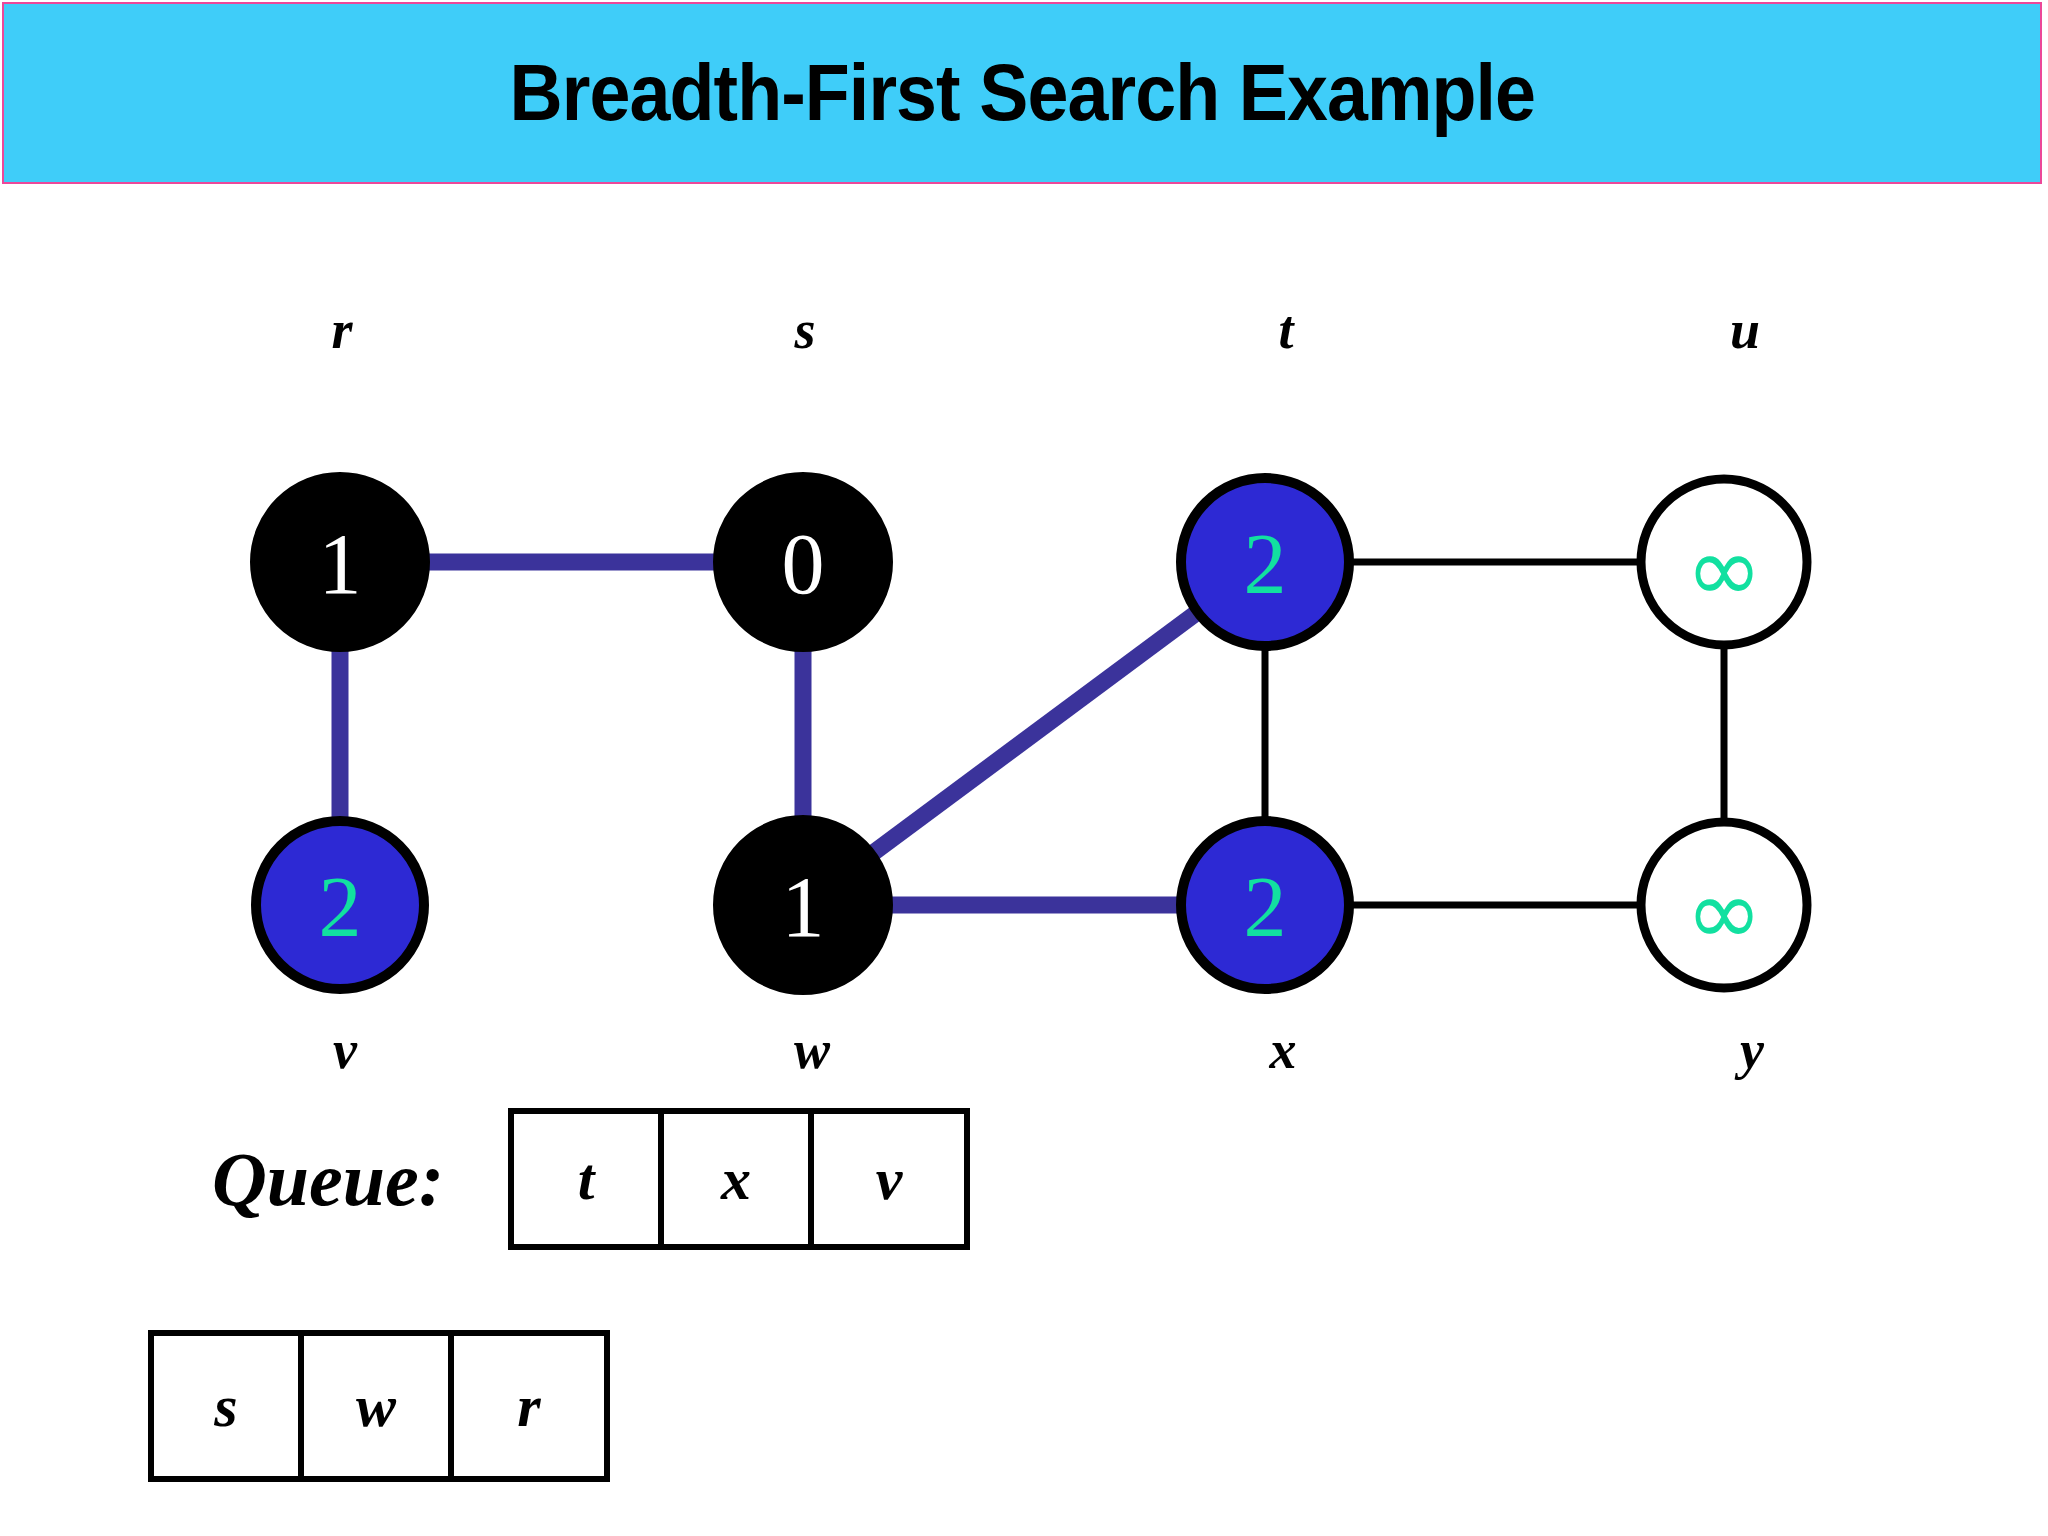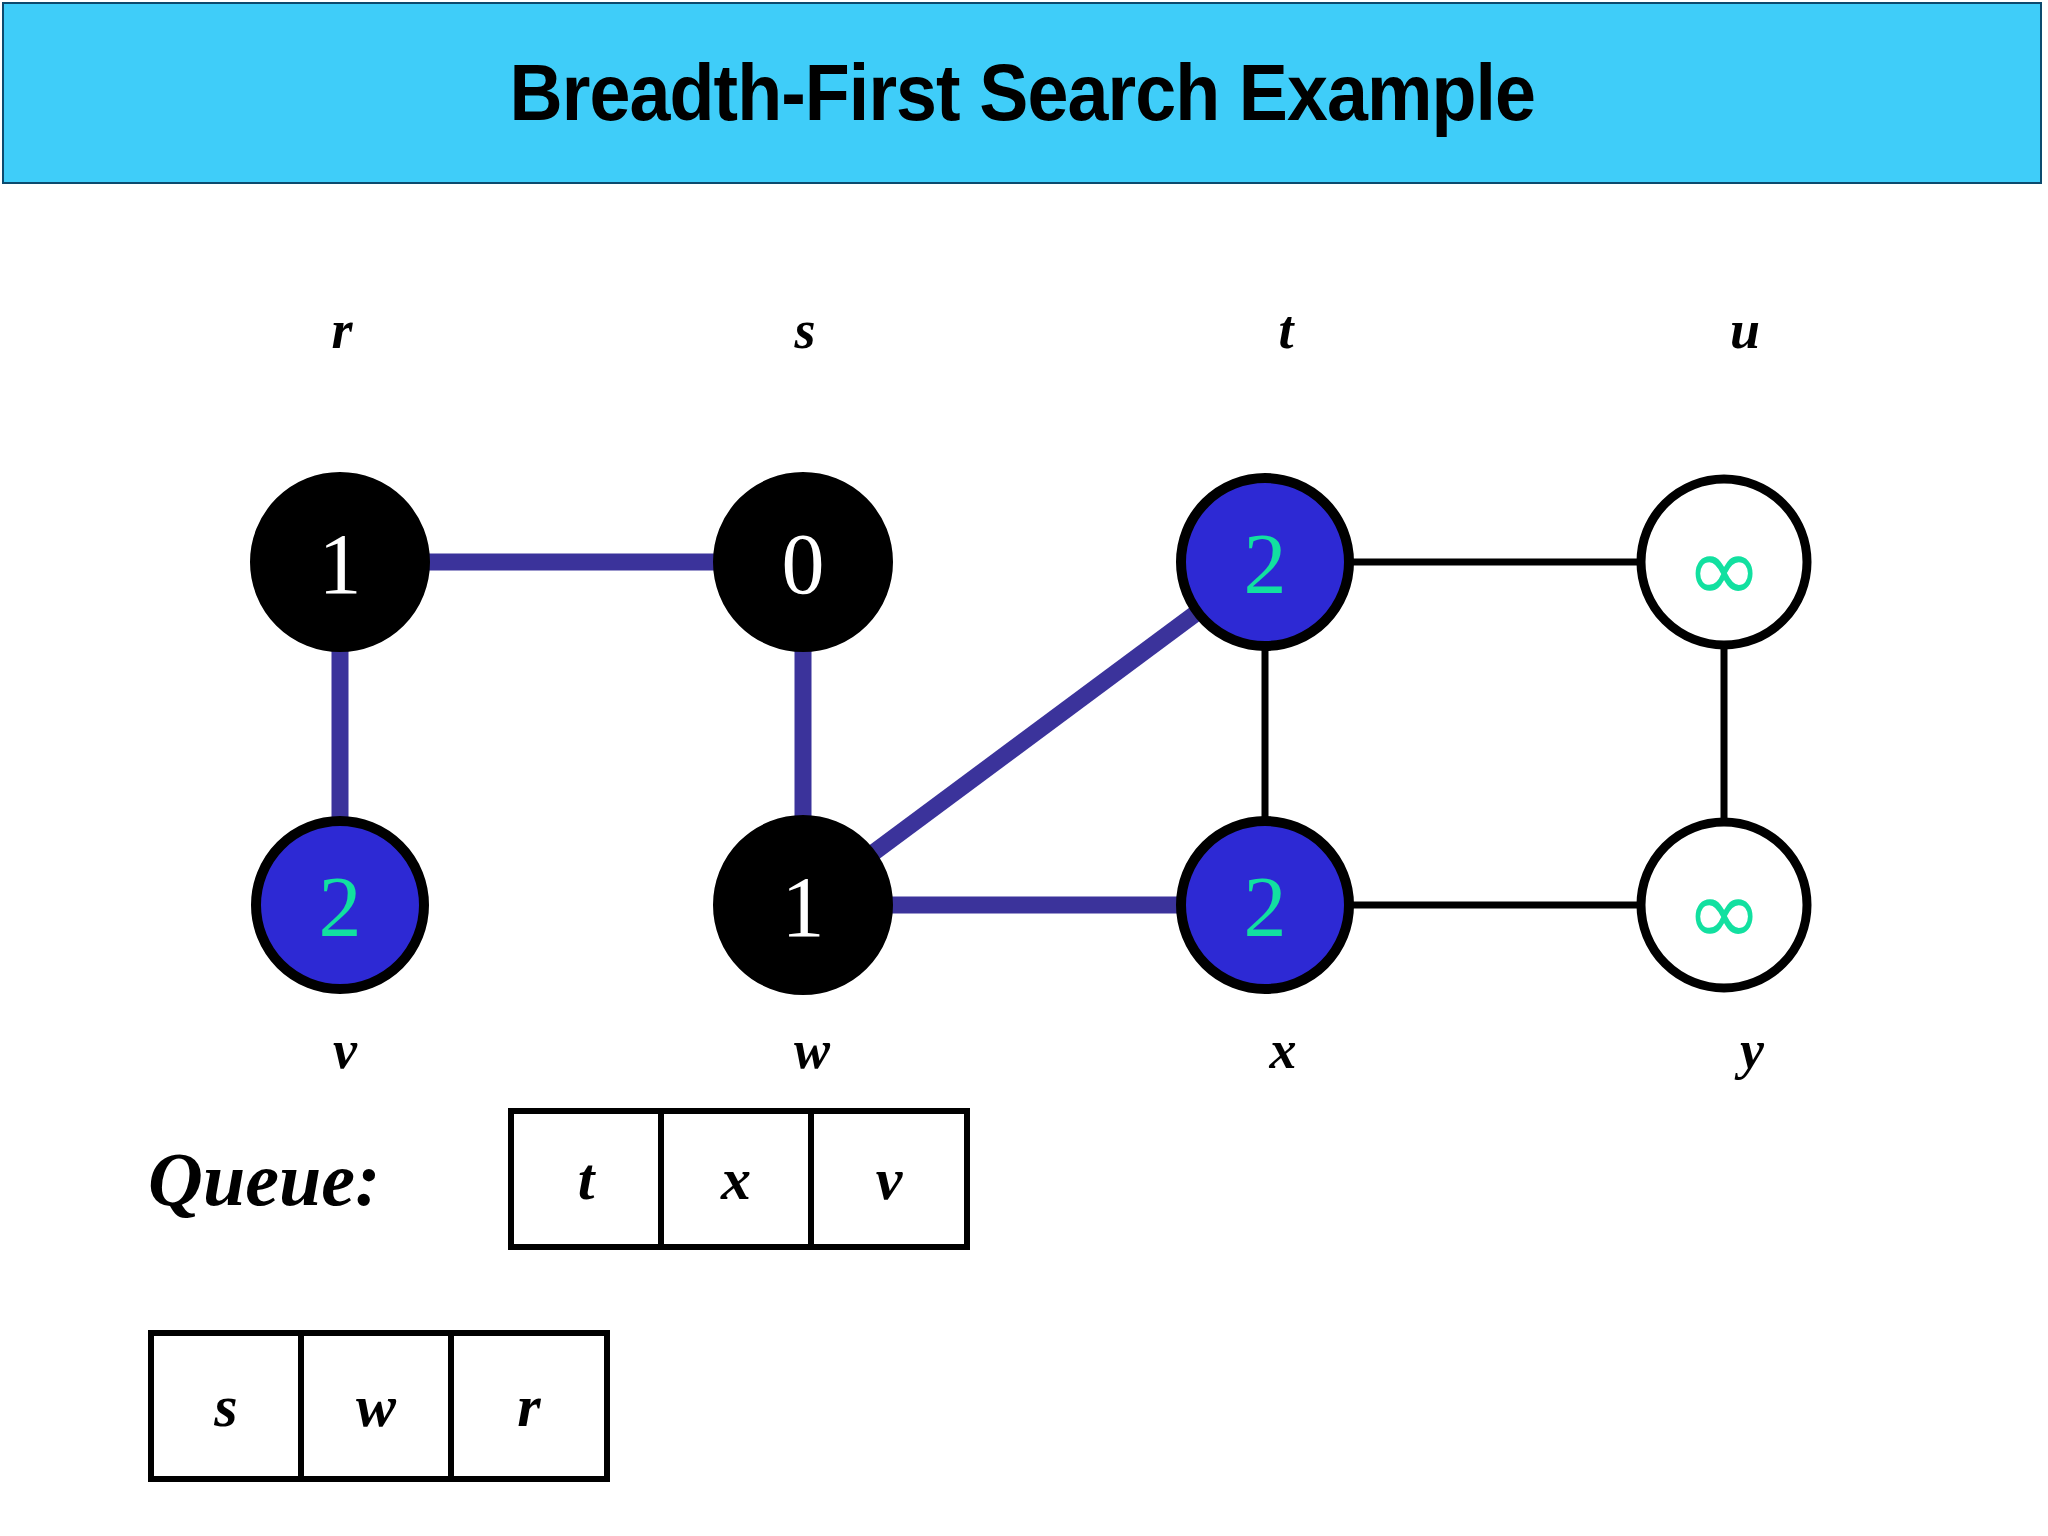--- a/index.html
+++ b/index.html
@@ -11,21 +11,21 @@
     position:relative;
   }
   #root{position:relative;width:2048px;height:1536px;}
 
   
   .title-banner{
     position:absolute;
     left:2px;top:2px;
     width:2040px;height:182px;
     background:#3FCDF9;
-    border:2px solid #0c4a6e;
+    border:2px solid #ec4899;
     box-sizing:border-box;
     display:flex;align-items:center;justify-content:center;
   }
   .title-text{
     font-family:"Liberation Sans", sans-serif;
     font-weight:bold;
     font-size:80px;
     color:#000000;
     letter-spacing:-1px;
     transform:scaleX(0.92);
@@ -92,21 +92,21 @@
     font-family:"Liberation Serif", serif;
     font-style:italic;
     font-weight:bold;
     font-size:60px;
     color:#000000;
     background:#ffffff;
   }
   .cell:last-child{border-right:none;}
 
   #queue-row{left:148px;top:1108px;}
-  #queue-row .row-label{width:360px;}
+  #queue-row .row-label{width:360px;text-align:center;}
   #output-row{left:148px;top:1330px;}
   #output-row .row-label{width:360px;}
   #output-row .cell{height:140px;}
 </style>
 </head>
 <body>
 
 <div id="root">
 
   <div class="title-banner">

